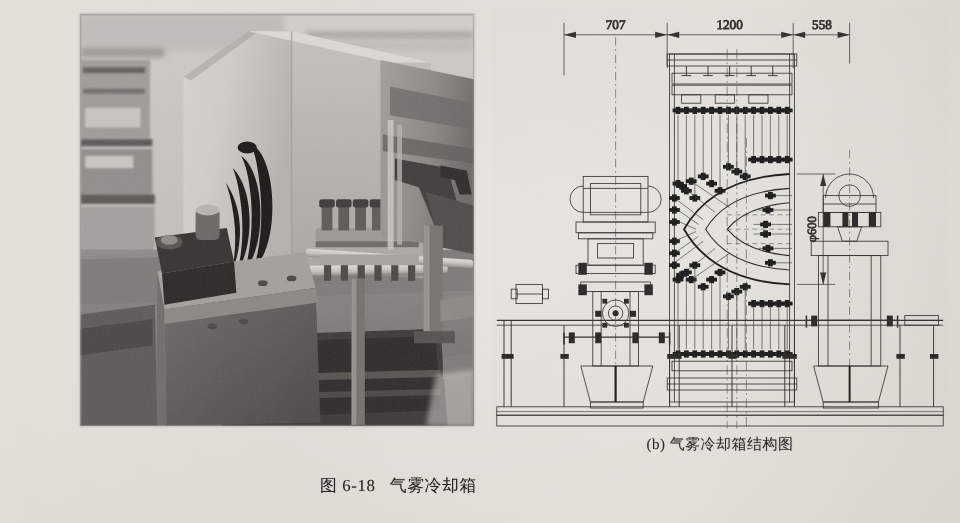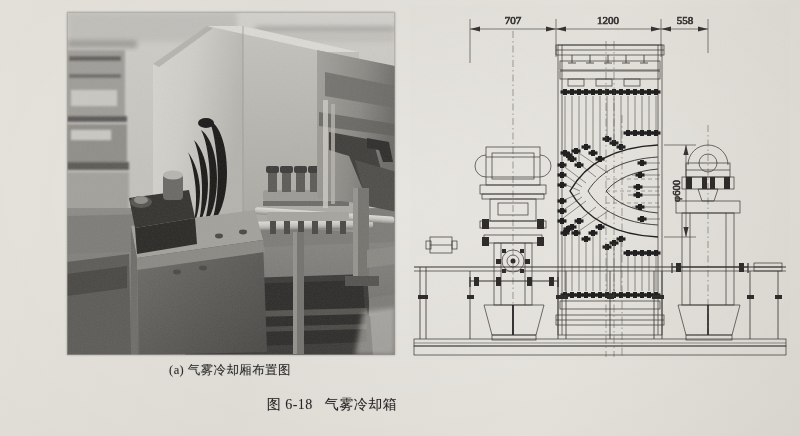--- a/index.html
+++ b/index.html
@@ -648,20 +648,20 @@
         </g>
 
         <rect x="344" y="258" width="28" height="8"></rect>
         <line x1="344" y1="262" x2="372" y2="262"></line>
       </g>
 
       <rect x="0" y="0" width="380" height="355" filter="url(#drawGrain)" opacity="0.5"></rect>
     </svg>
   </div>
 
-  <div class="subcap" id="cap-a">(a) 气雾冷却厢布置图</div>
-
+
+  <div class="subcap" id="cap-b">(b) 气雾冷却箱结构图</div>
 
   <div id="fig-caption">
     <span class="num">图 6-18</span><span>气雾冷却箱</span>
   </div>
 
 </div>
 
 </body></html>

